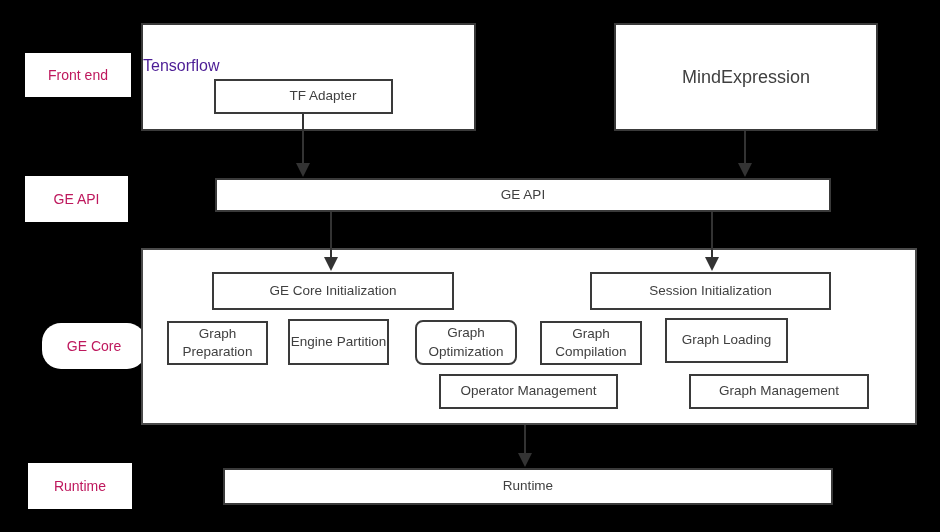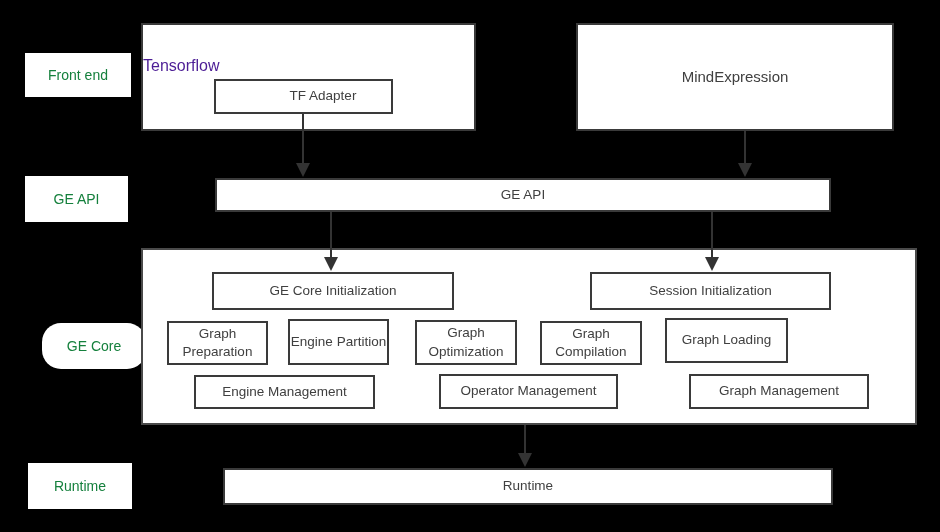--- a/index.html
+++ b/index.html
@@ -8,21 +8,21 @@
     font-family:"Liberation Sans", sans-serif; color:#404040; overflow:hidden;
   }
   .box {
     position:absolute; background:#ffffff; border:2px solid #3a3a3a;
     box-sizing:border-box; display:flex; align-items:center; justify-content:center;
     text-align:center; font-size:13.5px; line-height:1.35; color:#404040;
   }
   .layer-label {
     position:absolute; background:#ffffff; box-sizing:border-box;
     display:flex; align-items:center; justify-content:center;
-    font-size:14px; color:#15803d;
+    font-size:14px; color:#be185d;
   }
   .container-title {
     position:absolute; left:0; right:0; text-align:left; font-size:16px; color:#4c1d95;
   }
   .arrow { position:absolute; z-index:5; width:0; }
   .arrow .line { position:absolute; left:-1px; top:0; width:2px; background:#333333; }
   .arrow .head {
     position:absolute; left:-7px; width:0; height:0;
     border-left:7px solid transparent; border-right:7px solid transparent;
     border-top:14px solid #333333;
@@ -46,21 +46,21 @@
     <span>Runtime</span>
   </div>
 
   <div class="box" style="left:141px; top:23px; width:335px; height:108px; align-items:flex-start;">
     <div class="container-title" style="top:30px;">Tensorflow</div>
     <div class="box" style="left:71px; top:54px; width:179px; height:35px;padding-left:39px;">
       <span>TF Adapter</span>
     </div>
   </div>
 
-  <div class="box" style="left:576px; top:23px; width:318px; height:108px; font-size:15px;">
+  <div class="box" style="left:614px; top:23px; width:264px; height:108px; font-size:18px;">
     <span>MindExpression</span>
   </div>
 
   <div class="box" style="left:215px; top:178px; width:616px; height:34px;">
     <span>GE API</span>
   </div>
 
   <div class="box" style="left:141px; top:248px; width:776px; height:177px; border-color:#4a4a4a;">
 
     <div class="box" style="left:69px; top:22px; width:242px; height:38px;">
@@ -69,33 +69,30 @@
     <div class="box" style="left:447px; top:22px; width:241px; height:38px;">
       <span>Session Initialization</span>
     </div>
 
     <div class="box" style="left:24px; top:71px; width:101px; height:44px;">
       <span>Graph Preparation</span>
     </div>
     <div class="box" style="left:145px; top:69px; width:101px; height:46px;">
       <span>Engine Partition</span>
     </div>
-    <div class="box" style="left:272px; top:70px; width:102px; height:45px;">
+    <div class="box" style="left:272px; top:70px; width:102px; height:45px;border-radius:8px;">
       <span>Graph Optimization</span>
     </div>
     <div class="box" style="left:397px; top:71px; width:102px; height:44px;">
       <span>Graph Compilation</span>
     </div>
     <div class="box" style="left:522px; top:68px; width:123px; height:45px;">
       <span>Graph Loading</span>
     </div>
 
-    <div class="box" style="left:51px; top:125px; width:181px; height:34px;">
-      <span>Engine Management</span>
-    </div>
     <div class="box" style="left:296px; top:124px; width:179px; height:35px;">
       <span>Operator Management</span>
     </div>
     <div class="box" style="left:546px; top:124px; width:180px; height:35px;">
       <span>Graph Management</span>
     </div>
   </div>
 
   <div class="box" style="left:223px; top:468px; width:610px; height:37px;">
     <span>Runtime</span>

